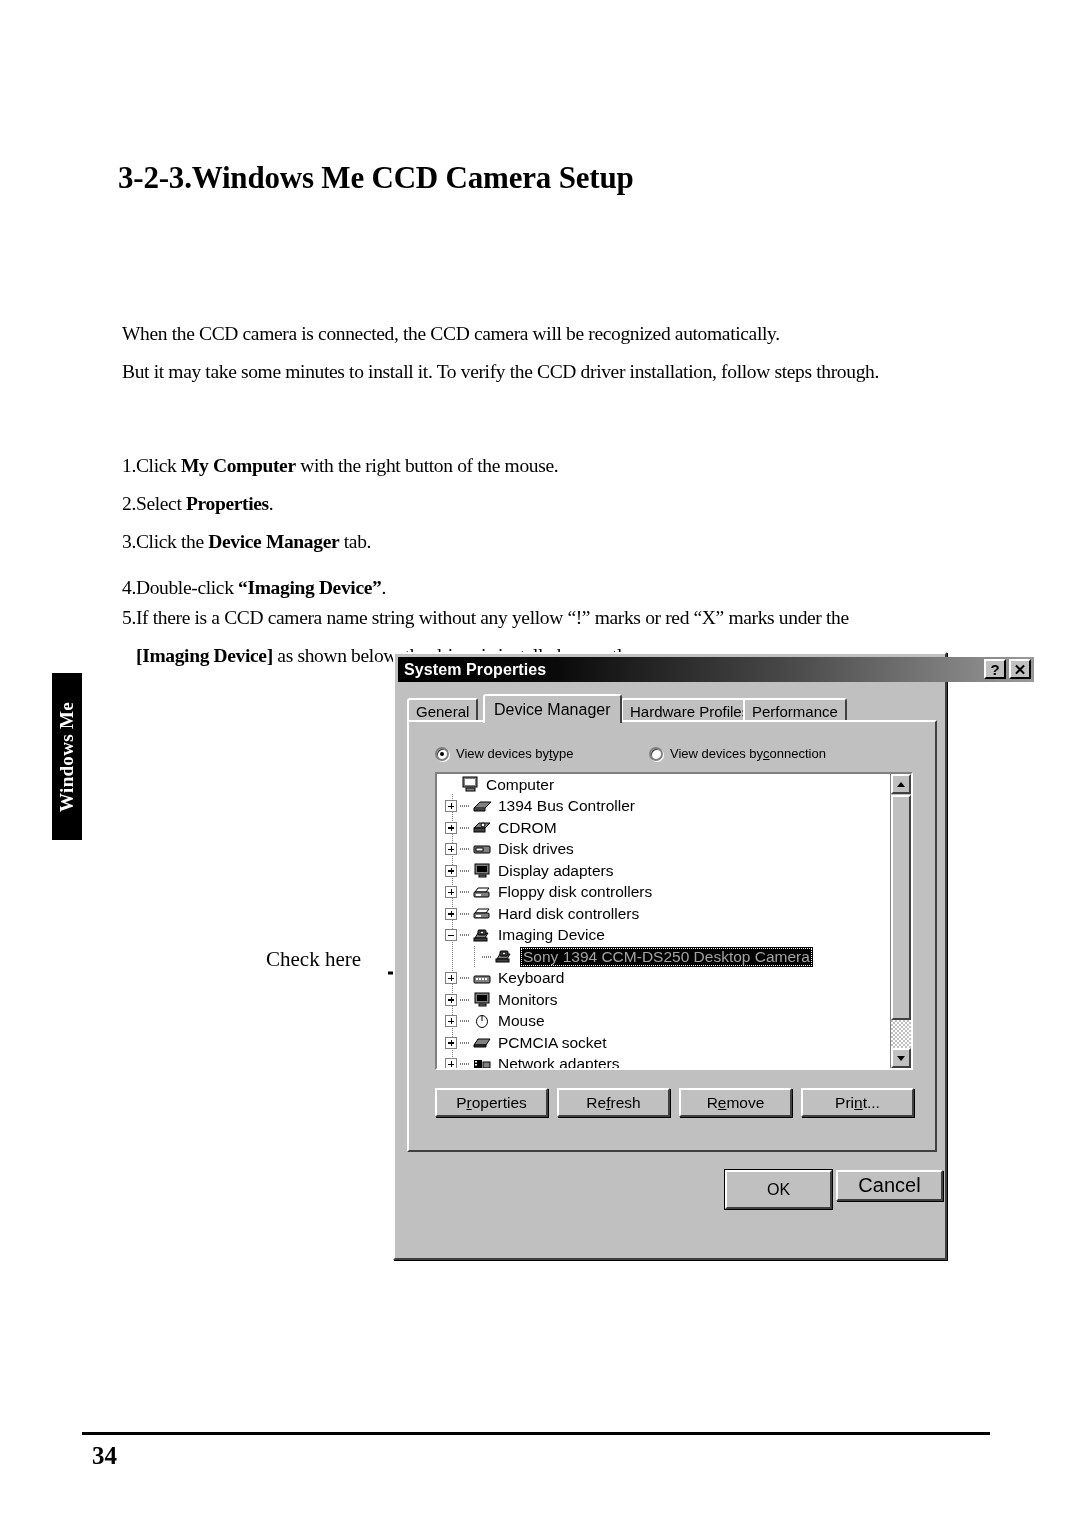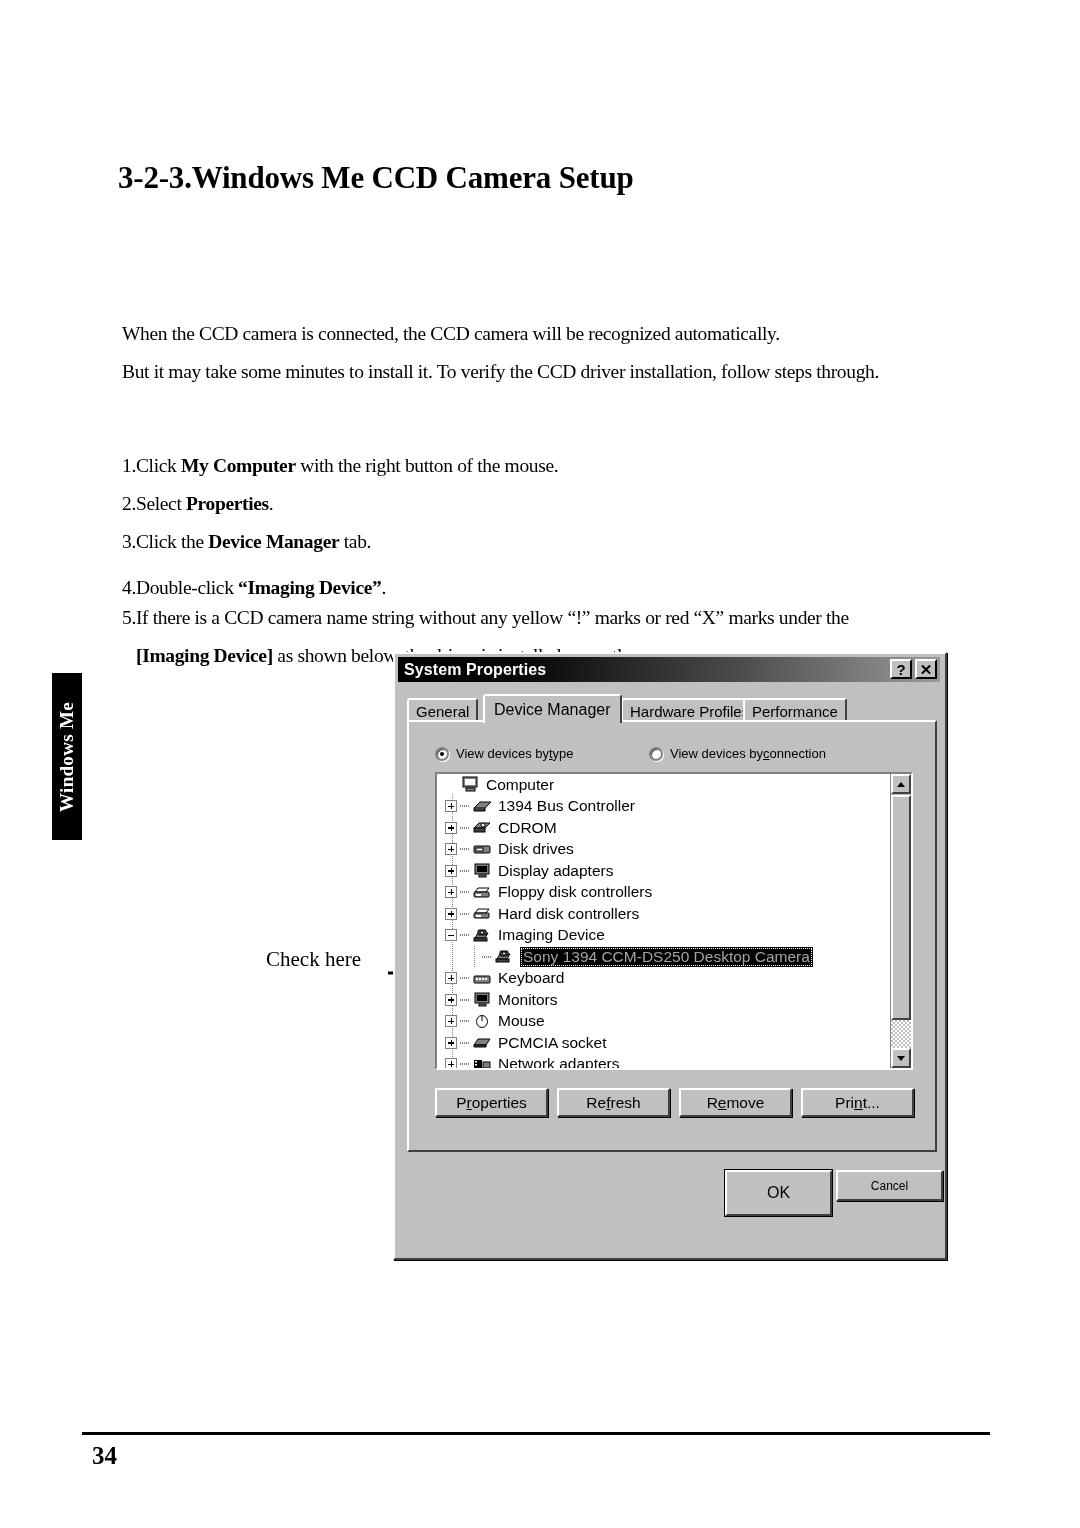--- a/index.html
+++ b/index.html
@@ -115,21 +115,21 @@
     border-left: 2px solid #ffffff;
     border-right: 2px solid #404040;
     border-bottom: 2px solid #404040;
     box-shadow: 1px 1px 0 0 #000000;
     font-family: "Liberation Sans", sans-serif;
     box-sizing: border-box;
   }
   #titlebar {
     position: absolute;
     left: 3px; top: 3px;
-    width: 542px; height: 25px;
+    width: 636px; height: 25px;
     background: linear-gradient(to right, #000000 0%, #0a0a0a 25%, #4a4a4a 62%, #9a9a9a 100%);
     display: flex; align-items: center;
   }
   #titlebar-text {
     color: #ffffff;
     font-size: 16px;
     font-weight: bold;
     margin-left: 6px;
     letter-spacing: 0.1px;
     white-space: nowrap;
@@ -383,21 +383,21 @@
     box-shadow: 1px 1px 0 0 #000000;
   }
   .dlg-btn .u { text-decoration: underline; }
   #btn-properties { left: 26px;  top: 366px; width: 113px; height: 29px; }
   #btn-refresh    { left: 148px; top: 366px; width: 113px; height: 29px; }
   #btn-remove     { left: 270px; top: 366px; width: 113px; height: 29px; }
   #btn-print      { left: 392px; top: 366px; width: 113px; height: 29px; }
 
   #btn-ok {
     position: absolute;
-    left: 330px; top: 516px; width: 107px; height: 46px;
+    left: 330px; top: 516px; width: 107px; height: 39px;
     background: #c0c0c0;
     border-top: 2px solid #ffffff;
     border-left: 2px solid #ffffff;
     border-right: 2px solid #404040;
     border-bottom: 2px solid #404040;
     outline: 1.5px solid #000000;
     box-sizing: border-box;
     display: flex; align-items: center; justify-content: center;
     font-family: "Liberation Sans", sans-serif;
     font-size: 16px;
@@ -406,21 +406,21 @@
     position: absolute;
     left: 441px; top: 516px; width: 107px; height: 31px;
     background: #c0c0c0;
     border-top: 2px solid #ffffff;
     border-left: 2px solid #ffffff;
     border-right: 2px solid #404040;
     border-bottom: 2px solid #404040;
     box-sizing: border-box;
     display: flex; align-items: center; justify-content: center;
     font-family: "Liberation Sans", sans-serif;
-    font-size: 12px;
+    font-size: 20px;
     box-shadow: 1px 1px 0 0 #000000;
   }
 </style>
 </head>
 <body>
 
 <div id="page-title">3-2-3.Windows Me CCD Camera Setup</div>
 
 <div class="body-para" id="para-1">When the CCD camera is connected, the CCD camera will be recognized automatically.</div>
 <div class="body-para" id="para-2">But it may take some minutes to install it. To verify the CCD driver installation, follow steps through.</div>

